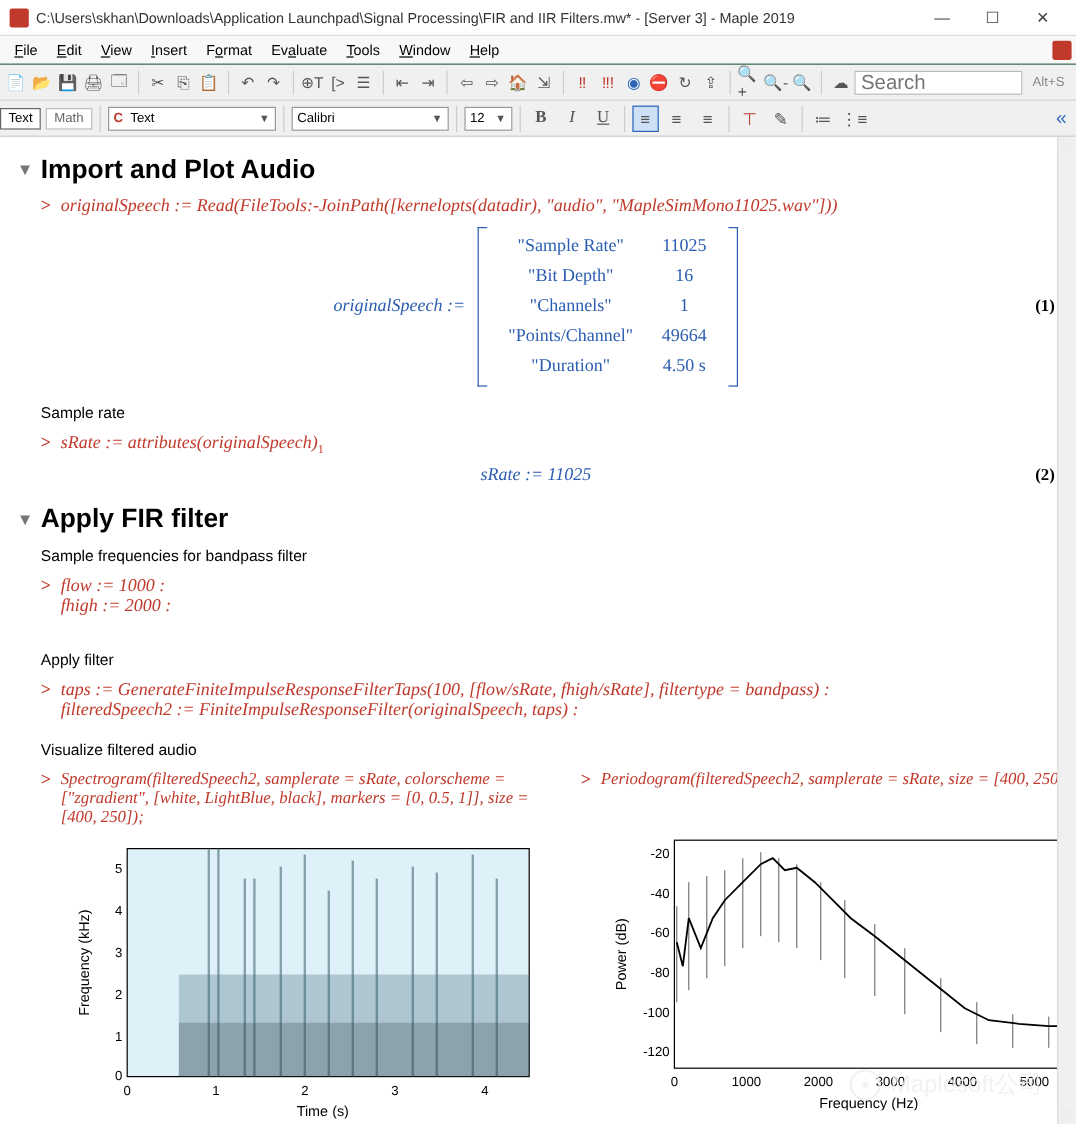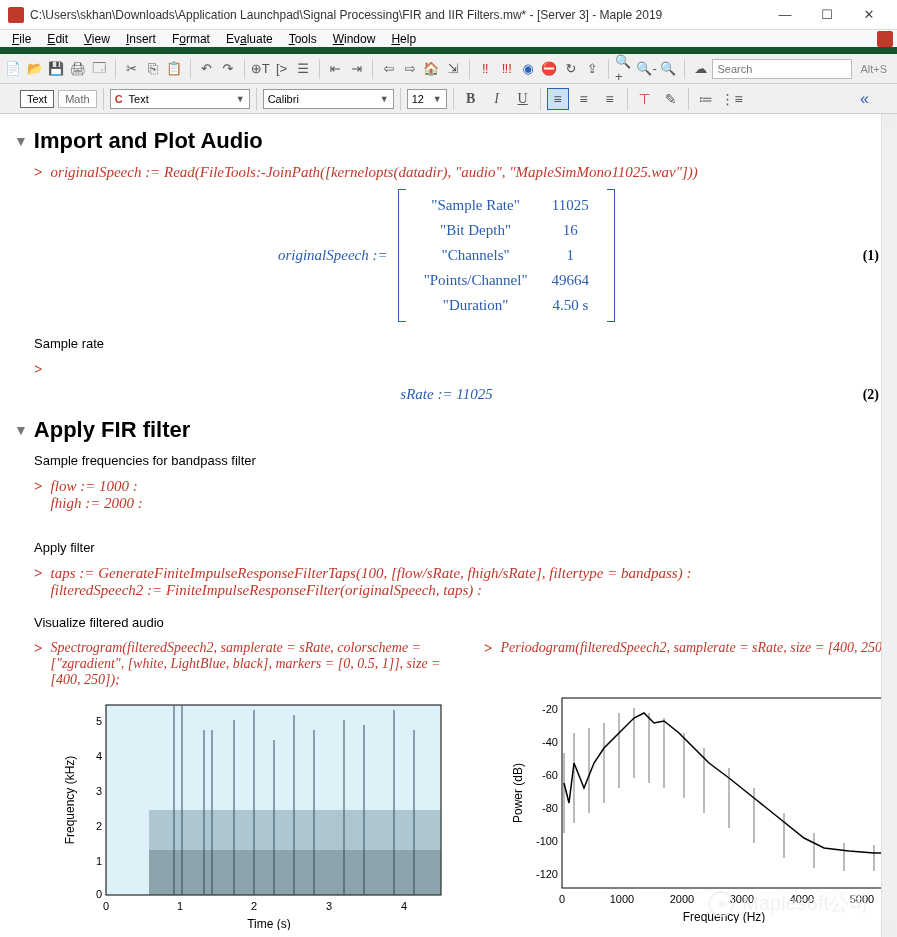--- a/index.html
+++ b/index.html
@@ -2,30 +2,30 @@
 <html><head>
 <meta charset="utf-8">
 <style>
   * { box-sizing: border-box; margin: 0; padding: 0; }
   body { font-family: "Segoe UI", Arial, sans-serif; font-size: 13px; background: #fff; color: #000; width: 897px; height: 937px; overflow: hidden; }
   .titlebar { background: #fff; height: 30px; display: flex; align-items: center; padding: 0 8px; border-bottom: 1px solid #ddd; }
   .titlebar-icon { width: 16px; height: 16px; margin-right: 6px; background: #c0392b; border-radius: 2px; }
   .titlebar-text { flex: 1; font-size: 12px; color: #333; }
   .window-controls { display: flex; gap: 2px; }
   .window-btn { width: 40px; height: 24px; display: flex; align-items: center; justify-content: center; color: #444; }
-  .menubar { background: #f8f8f8; height: 24px; display: flex; align-items: center; padding: 0 4px; border-bottom: 7px solid #14532d; font-size: 12px; }
+  .menubar { background: #f8f8f8; height: 24px; display: flex; align-items: center; padding: 0 4px; border-bottom: 1px solid #14532d; font-size: 12px; }
   .menubar-item { padding: 2px 8px; cursor: default; }
   .menubar-item u { text-decoration: underline; }
   .menubar-right { margin-left: auto; width: 16px; height: 16px; background: #c0392b; border-radius:2px; }
   .toolbar { background: #f0f0f0; height: 30px; display: flex; align-items: center; padding: 0 4px; border-bottom: 1px solid #ccc; gap: 2px; }
   .tb-btn { width: 22px; height: 22px; display: flex; align-items: center; justify-content: center; color: #555; border-radius: 2px; font-size: 13px; }
   .tb-sep { width: 1px; height: 20px; background: #ccc; margin: 0 4px; }
-  .tb-search { margin-left: auto; width: 140px; height: 20px; border: 1px solid #bbb; padding: 0 4px; font-size: 11px; color: #888; background: #fff; }
+  .tb-search { margin-left: auto; width: 140px; height: 20px; border: 1px solid #bbb; padding: 0 4px; font-size: 17px; color: #888; background: #fff; }
   .tb-alt { font-size: 11px; color: #888; padding: 0 6px; }
-  .contextbar { background: #f0f0f0; height: 30px; display: flex; align-items: center; padding: 0 20px; border-bottom: 1px solid #ccc; gap: 4px; font-size: 12px; }
+  .contextbar { background: #f0f0f0; height: 30px; display: flex; align-items: center; padding: 0 0; border-bottom: 1px solid #ccc; gap: 4px; font-size: 12px; }
   .ctx-tab { border: 1px solid #666; padding: 2px 6px; background: #fff; font-size: 11px; }
   .ctx-tab.inactive { border-color: #bbb; color: #666; text-align: center; }
   .ctx-sep { width: 1px; height: 22px; background: #ccc; margin: 0 2px; }
   .ctx-sel { border: 1px solid #999; height: 20px; padding: 0 4px; background: #fff; display: flex; align-items: center; gap: 6px; font-size: 11px; }
   .ctx-sel .caret { font-size: 9px; color: #555; }
   .ctx-btn { width: 22px; height: 22px; display:flex; align-items:center; justify-content:center; color:#555; font-size:14px; }
   .ctx-right { margin-left: auto; color: #2a64b8; font-size: 16px; padding-right: 8px; }
   .doc { height: calc(937px - 30px - 24px - 30px - 30px); overflow-y: auto; padding: 8px 18px 8px 14px; position: relative; }
   .scrollbar { position: absolute; right: 0; top: 114px; width: 16px; bottom: 0; background: #f0f0f0; border-left: 1px solid #ddd; }
   .scrollbar::before { content: ""; display:block; position:absolute; top:2px; left:2px; right:2px; height:12px; background:#eee; }
@@ -202,20 +202,21 @@
         </table>
       <div class="bracket right"></div>
     </div>
     <span class="eq-label">(1)</span>
   </div>
 
   <div class="para">Sample rate</div>
 
   <div class="exec-line">
     <span class="prompt">&gt;</span>
+    <span class="maple-input"><span>sRate := attributes(originalSpeech)</span><span class="sub">1</span></span>
   </div>
 
   <div class="output-center">
     <span class="blue">sRate := 11025</span>
     <span class="eq-label">(2)</span>
   </div>
 
   <div class="section-head">
     <span class="tri">▼</span>
     <span class="title">Apply FIR filter</span>

